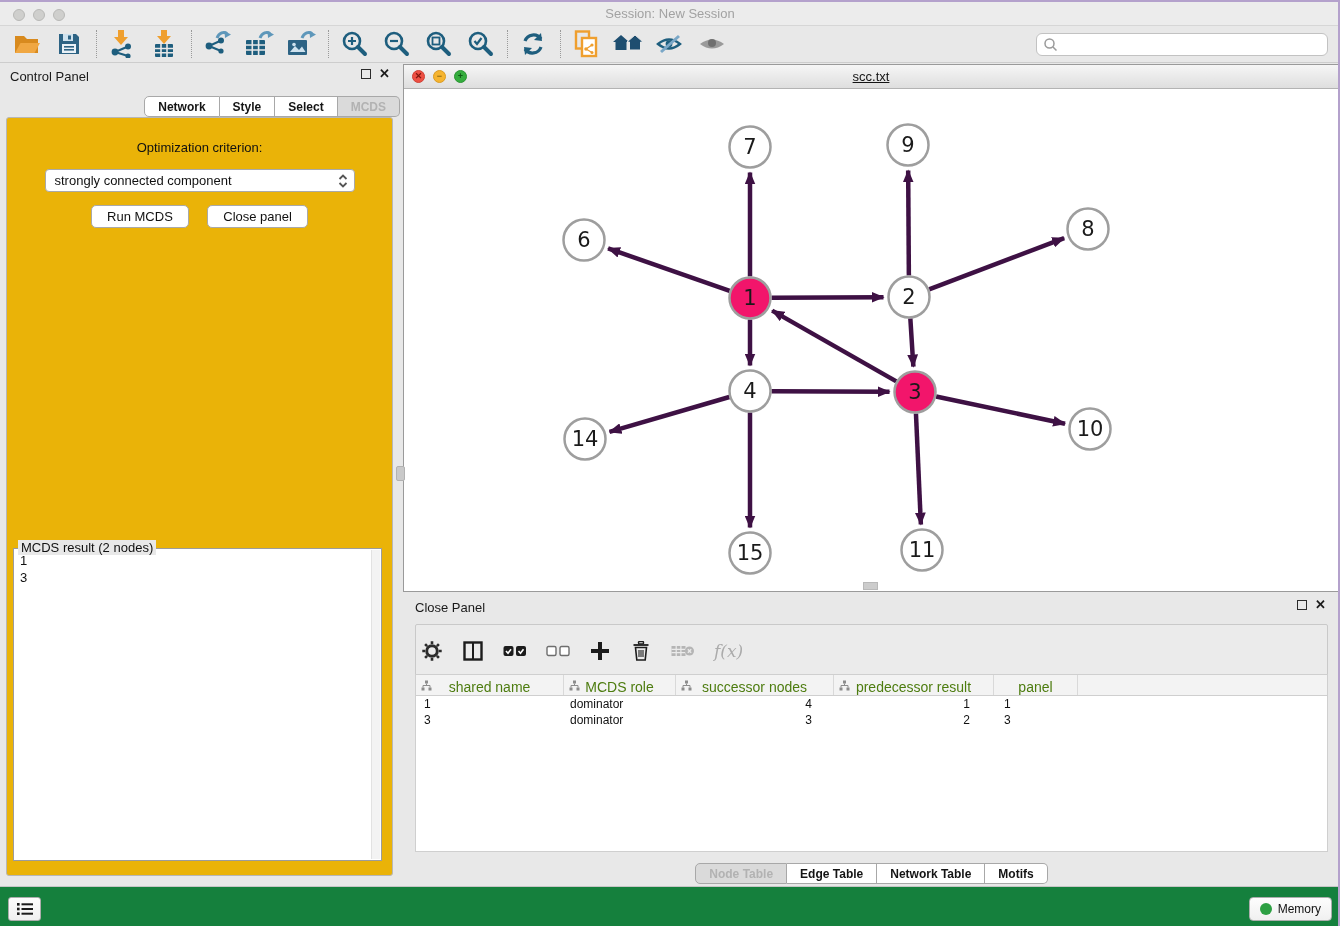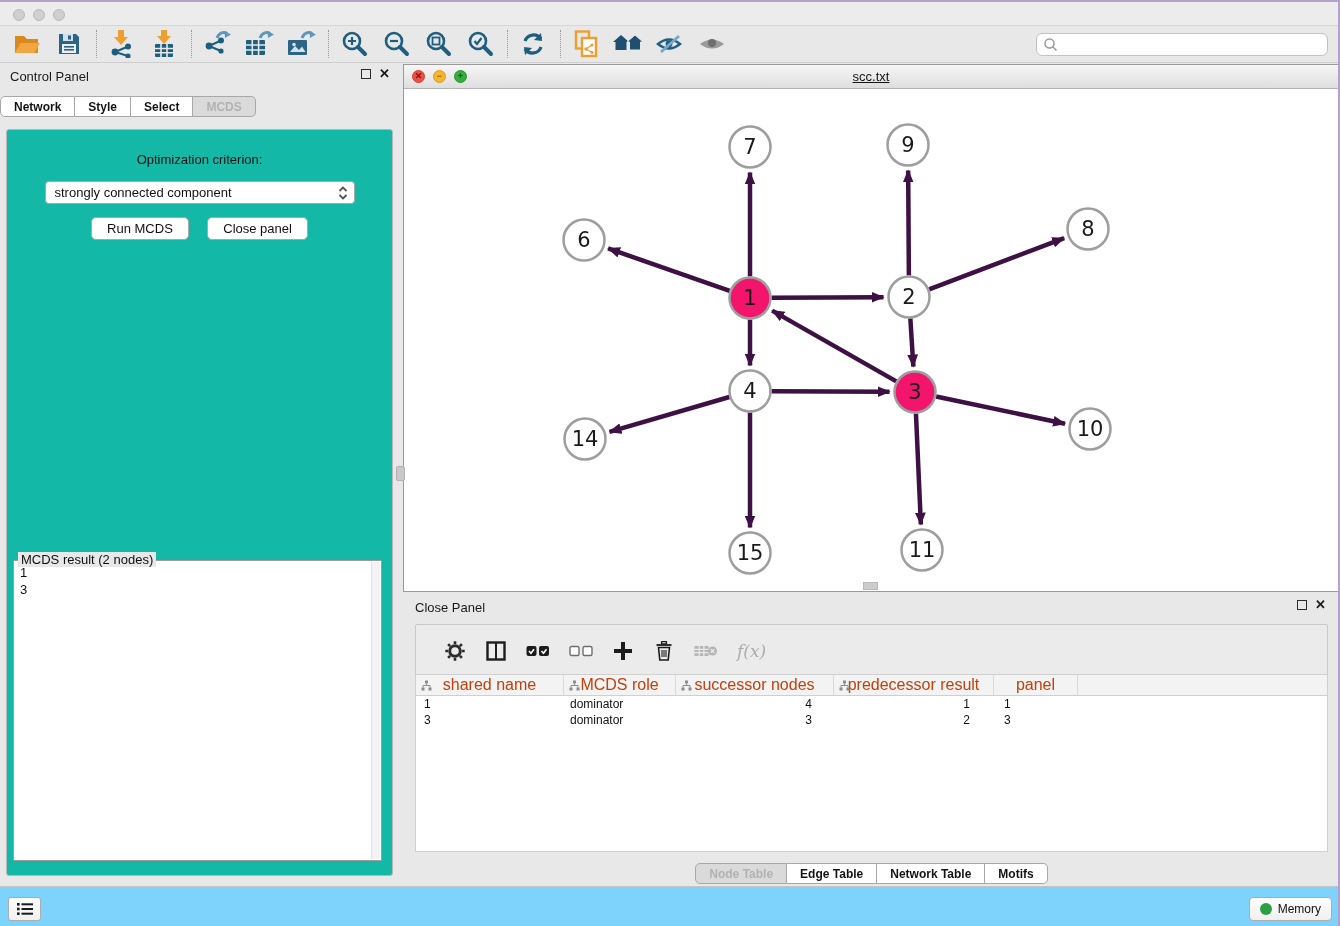--- a/index.html
+++ b/index.html
@@ -20,26 +20,26 @@
   .tb-sep { width:1px; height:28px; border-left:1px dotted #9a9a9a; margin:0 8px 0 2px; }
   .search-box { position:absolute; right:12px; top:7px; width:292px; height:23px; background:#fff; border:1px solid #c2c2c2; border-radius:6px; display:flex; align-items:center; padding-left:6px; }
   .search-box input { border:none; outline:none; flex:1; font-size:12px; font-family:"Liberation Sans",sans-serif; background:transparent; }
 
   
   .control-panel { position:absolute; left:0; top:63px; width:400px; height:823px; background:#e8e8e8; }
   .panel-header { position:absolute; top:6px; left:10px; right:10px; height:18px; font-size:13px; color:#1a1a1a; }
   .panel-controls { position:absolute; right:0; top:0; display:flex; gap:8px; align-items:center; }
   .float-ico { width:10px; height:10px; border:1.5px solid #2b2b2b; display:inline-block; }
   .close-ico { font-size:13px; font-weight:bold; color:#1a1a1a; line-height:10px; }
-  .seg-tabs { position:absolute; top:33px; left:0; right:8px; text-align:left; z-index:3; white-space:nowrap; }
+  .seg-tabs { position:absolute; top:33px; left:0; right:0; text-align:right; z-index:3; white-space:nowrap; }
   .seg-tab { display:inline-block; background:#fff; border:1px solid #a8a8a8; border-left:none; padding:3px 13px 2px; font-size:12px; font-weight:bold; color:#141414; line-height:14px; cursor:default; }
   .seg-tab.first { border-left:1px solid #a8a8a8; border-radius:5px 0 0 5px; }
   .seg-tab.last { border-radius:0 5px 5px 0; }
   .seg-tab.active { background:#dadada; color:#b2b2b2; }
-  .cp-box { position:absolute; left:6px; right:7px; top:54px; bottom:10px; border:1px solid #b7b7b7; border-radius:3px; background:#14b8a6;margin-top:12px; }
+  .cp-box { position:absolute; left:6px; right:7px; top:54px; bottom:10px; border:1px solid #b7b7b7; border-radius:3px; background:#eab308; }
   .opt-label { margin-top:22px; text-align:center; font-size:13px; color:#111; }
   .select-row { margin:14px auto 0; width:310px; height:23px; background:#fff; border:1px solid #a9a9a9; border-radius:4px; position:relative; font-size:13px; color:#111; line-height:21px; padding-left:9px; }
   .select-row .chev { position:absolute; right:6px; top:3px; }
   .btn-row { margin-top:13px; text-align:center; }
   .mac-btn { display:inline-block; background:#fff; border:1px solid #a9a9a9; border-radius:5px; font-size:13px; color:#111; padding:3px 15px 3px; margin:0 7px; line-height:15px; }
   .result-fieldset { position:absolute; left:6px; right:10px; top:430px; bottom:14px; border:1px solid #9c9c9c; background:#fff; }
   .result-legend { position:absolute; top:-9px; left:4px; background:#e8e8e8; padding:0 3px; font-size:13px; color:#111; }
   .result-pre { position:absolute; inset:3px 12px 2px 6px; font-family:"Liberation Sans",sans-serif; font-size:13px; line-height:17px; color:#111; white-space:pre; overflow:hidden; }
   .result-scroll { position:absolute; top:1px; bottom:1px; right:1px; width:9px; background:#f3f3f3; border-left:1px solid #e2e2e2; }
 
@@ -51,51 +51,52 @@
   .ntl.red { left:8px; background:#ee4f43; border:1px solid #ce4136; color:#7d150c; }
   .ntl.yellow { left:29px; background:#f6b42f; border:1px solid #d99b22; color:#8c6a12; }
   .ntl.green { left:50px; background:#35ad3e; border:1px solid #2a9432; color:#0f5c16; }
   .net-canvas { position:absolute; left:0; right:0; top:24px; bottom:0; background:#fff; }
   .net-grip { position:absolute; bottom:1px; left:50%; margin-left:-8px; width:15px; height:8px; background:#ccc; border:1px solid #b9b9b9; }
   .v-grip { position:absolute; left:396px; top:466px; width:9px; height:15px; background:#c9c9c9; border:1px solid #b2b2b2; border-radius:2px; z-index:5; }
 
   
   .table-panel { position:absolute; left:403px; top:596px; width:937px; height:290px; background:#e8e8e8; }
   .tp-header { position:absolute; top:4px; left:12px; right:14px; height:18px; font-size:13px; color:#1a1a1a; }
-  .tp-toolbar { position:absolute; top:28px; left:12px; right:12px; height:53px; background:#ebebeb; border:1px solid #c9c9c9; border-radius:2px; display:flex; align-items:center; padding-left:28px; gap:19px; }
+  .tp-toolbar { position:absolute; top:28px; left:12px; right:12px; height:53px; background:#ebebeb; border:1px solid #c9c9c9; border-radius:2px; display:flex; align-items:center; padding-left:5px; gap:19px; }
   .tp-tool { display:flex; align-items:center; justify-content:center; min-width:22px; height:26px; }
   .fx-label { font-family:"DejaVu Serif", serif; font-style:italic; font-size:17px; color:#ababab; }
   .tbl-wrap { position:absolute; top:78px; left:12px; right:12px; bottom:34px; background:#fff; border:1px solid #cfcfcf; overflow:hidden; }
   .tbl-head { display:flex; height:21px; background:#f3f3f3; border-bottom:1px solid #cfcfcf; }
-  .th { position:relative; display:flex; align-items:center; justify-content:center; font-size:16px; color:#c2410c; border-right:1px solid #d9d9d9; }
+  .th { position:relative; display:flex; align-items:flex-end; justify-content:center; font-size:14px; color:#4d7c0f; border-right:1px solid #d9d9d9; }
   .th svg { position:absolute; left:5px; top:5px; }
   .col0{width:148px}.col1{width:112px}.col2{width:158px}.col3{width:160px}.col4{width:84px}
   .tbl-row { display:flex; height:16px; align-items:center; font-size:12px; color:#111; }
   .td.col0{padding-left:8px}.td.col1{padding-left:6px}
   .td.col2{text-align:right;padding-right:22px}.td.col3{text-align:right;padding-right:24px}
   .td.col4{padding-left:10px}
   .tp-tabs { position:absolute; bottom:2px; left:0; right:0; text-align:center; }
 
   
-  .status-bar { position:absolute; left:0; right:0; bottom:0; height:40px; background:#7dd3fc; border-top:1px solid #c6c6c6;margin-top:48px; }
+  .status-bar { position:absolute; left:0; right:0; bottom:0; height:40px; background:#15803d; border-top:1px solid #c6c6c6;margin-top:48px; }
   .task-btn { position:absolute; left:8px; top:10px; width:33px; height:24px; background:linear-gradient(#fdfdfd,#f0f0f0); border:1px solid #adadad; border-radius:3px; display:flex; align-items:center; justify-content:center; }
   .memory-btn { position:absolute; right:8px; top:10px; height:24px; background:linear-gradient(#fdfdfd,#f0f0f0); border:1px solid #adadad; border-radius:4px; display:flex; align-items:center; gap:6px; padding:0 10px; font-size:12px; color:#111; }
   .mem-dot { width:12px; height:12px; border-radius:50%; background:#2da043; }
 </style>
 </head>
 <body>
 
 <div class="app">
   <div class="wall-top"></div>
   <div class="wall-right"></div>
 
   <div class="titlebar">
     <span class="tl-dot" style="left:13px"></span>
     <span class="tl-dot" style="left:33px"></span>
     <span class="tl-dot" style="left:53px"></span>
+    <div class="title">Session: New Session</div>
   </div>
 
   <div class="main-toolbar">
     <span class="tb-icon">
       <svg width="28" height="24" viewBox="0 0 28 24">
           <path d="M2 4 h9 l3 3 h11 v14 H2 Z" fill="#d88a1e"></path>
           <path d="M2 21 l5.5-10 H27 l-5.5 10 Z" fill="#f0a742"></path>
         </svg>
     </span>
     <span class="tb-icon">

